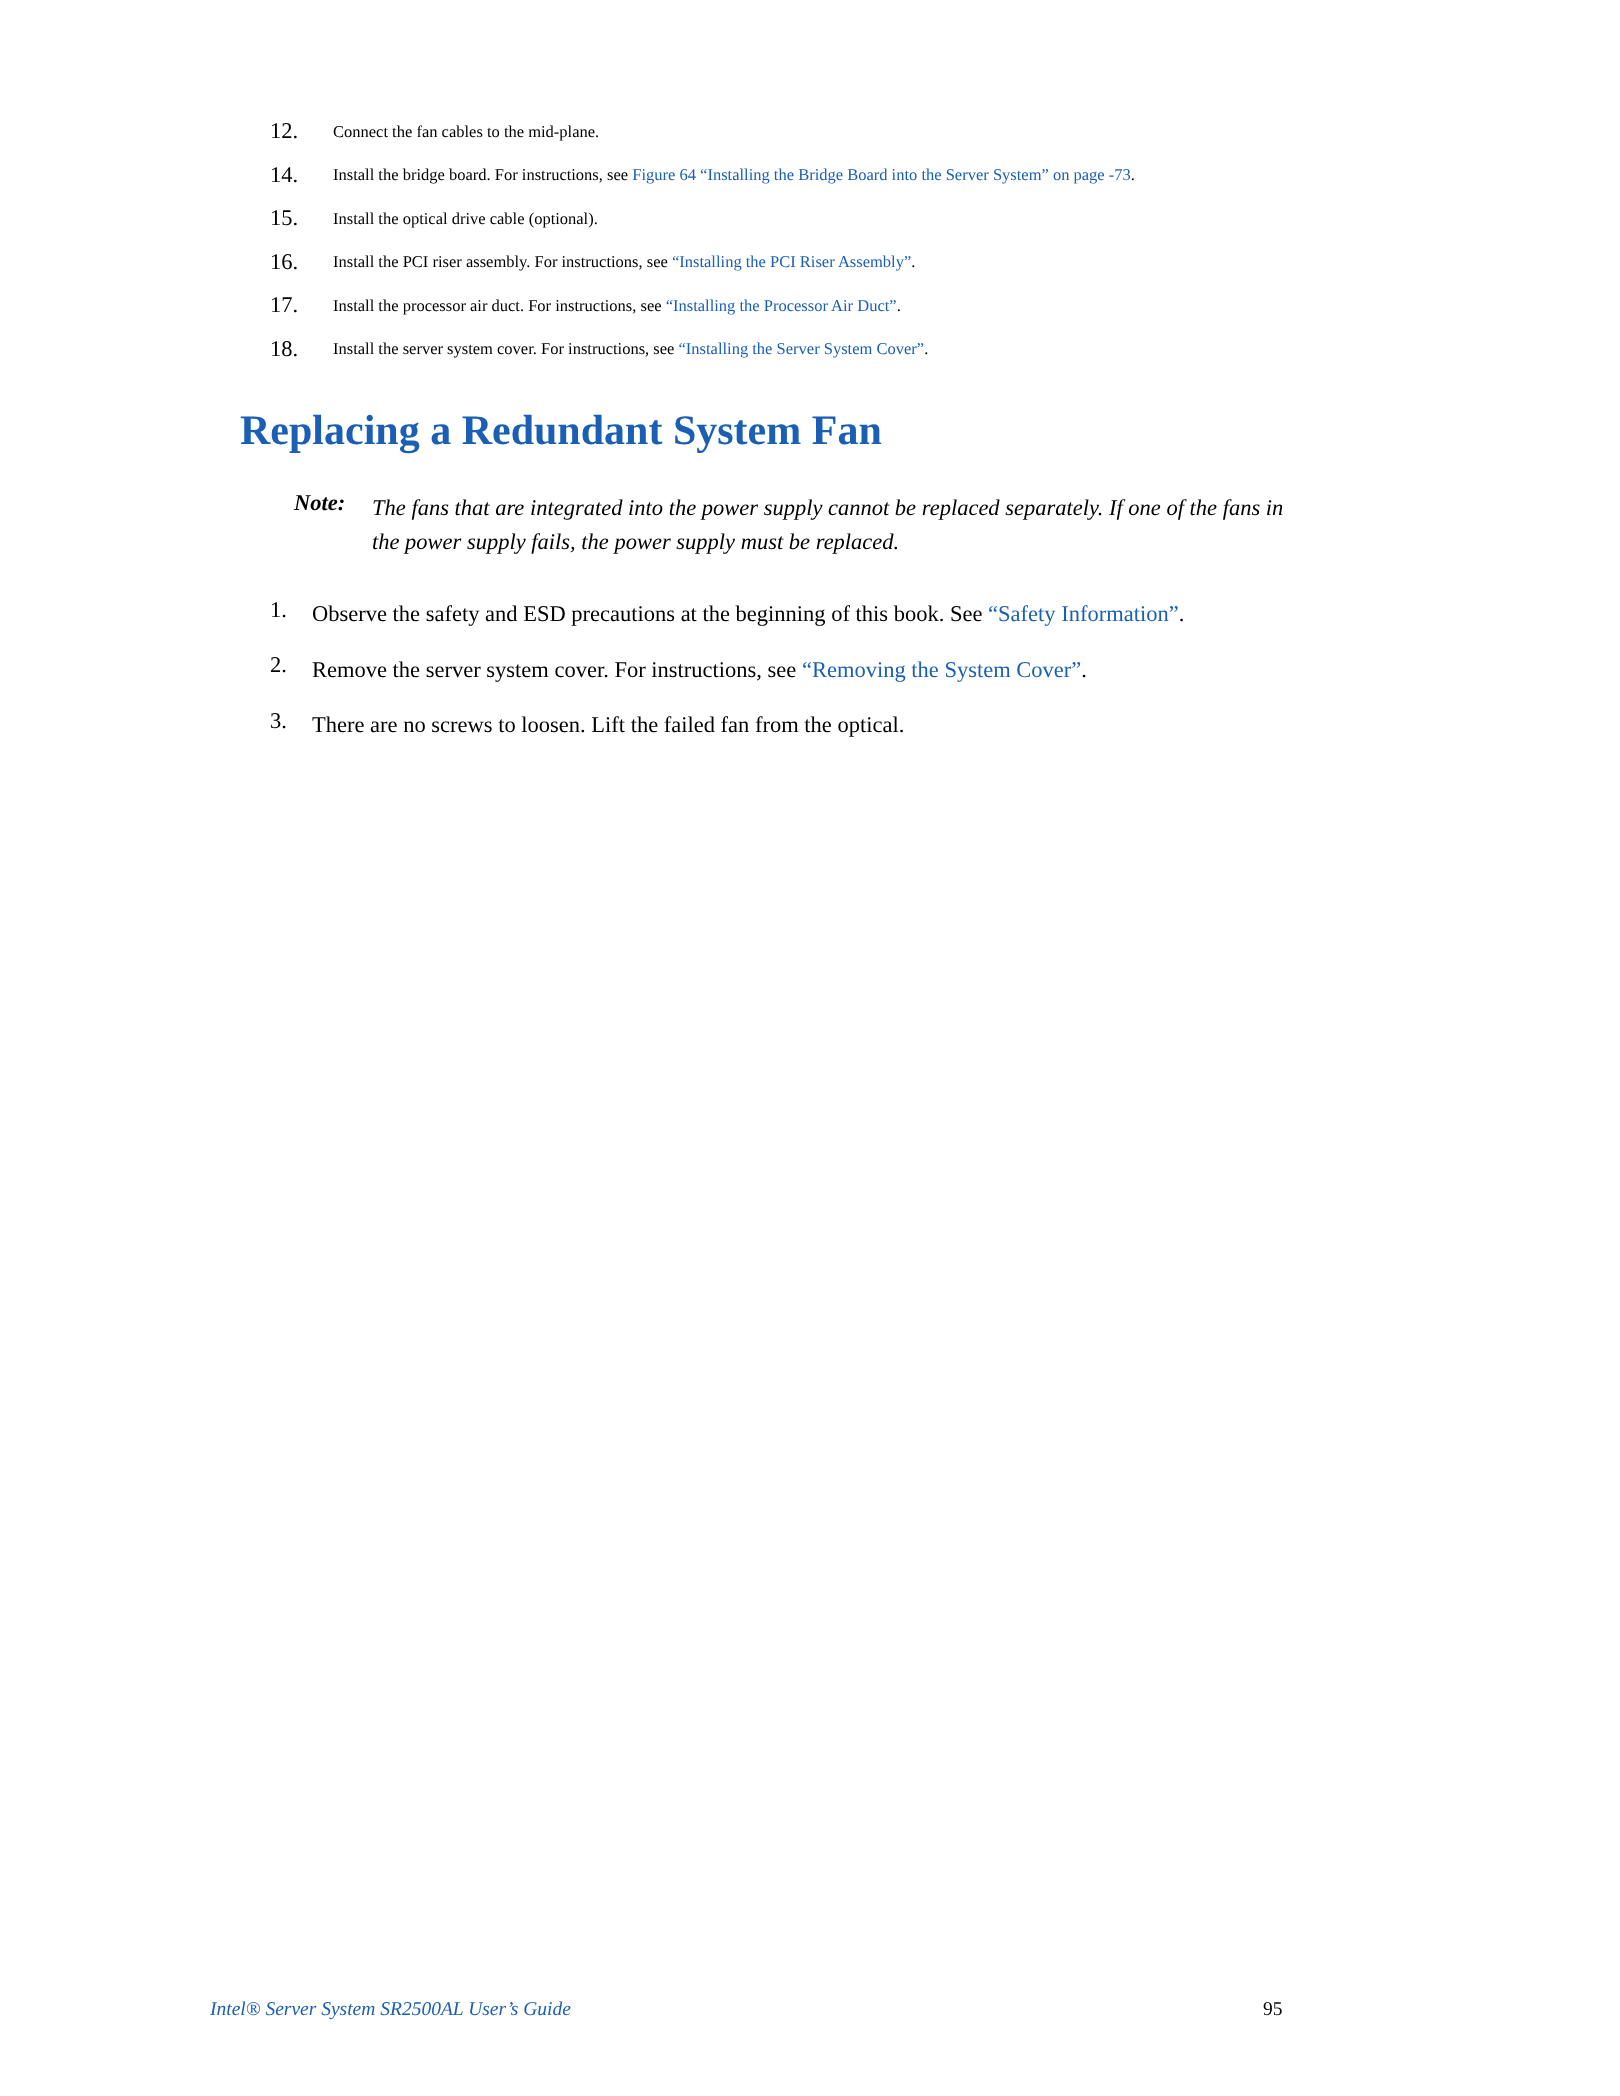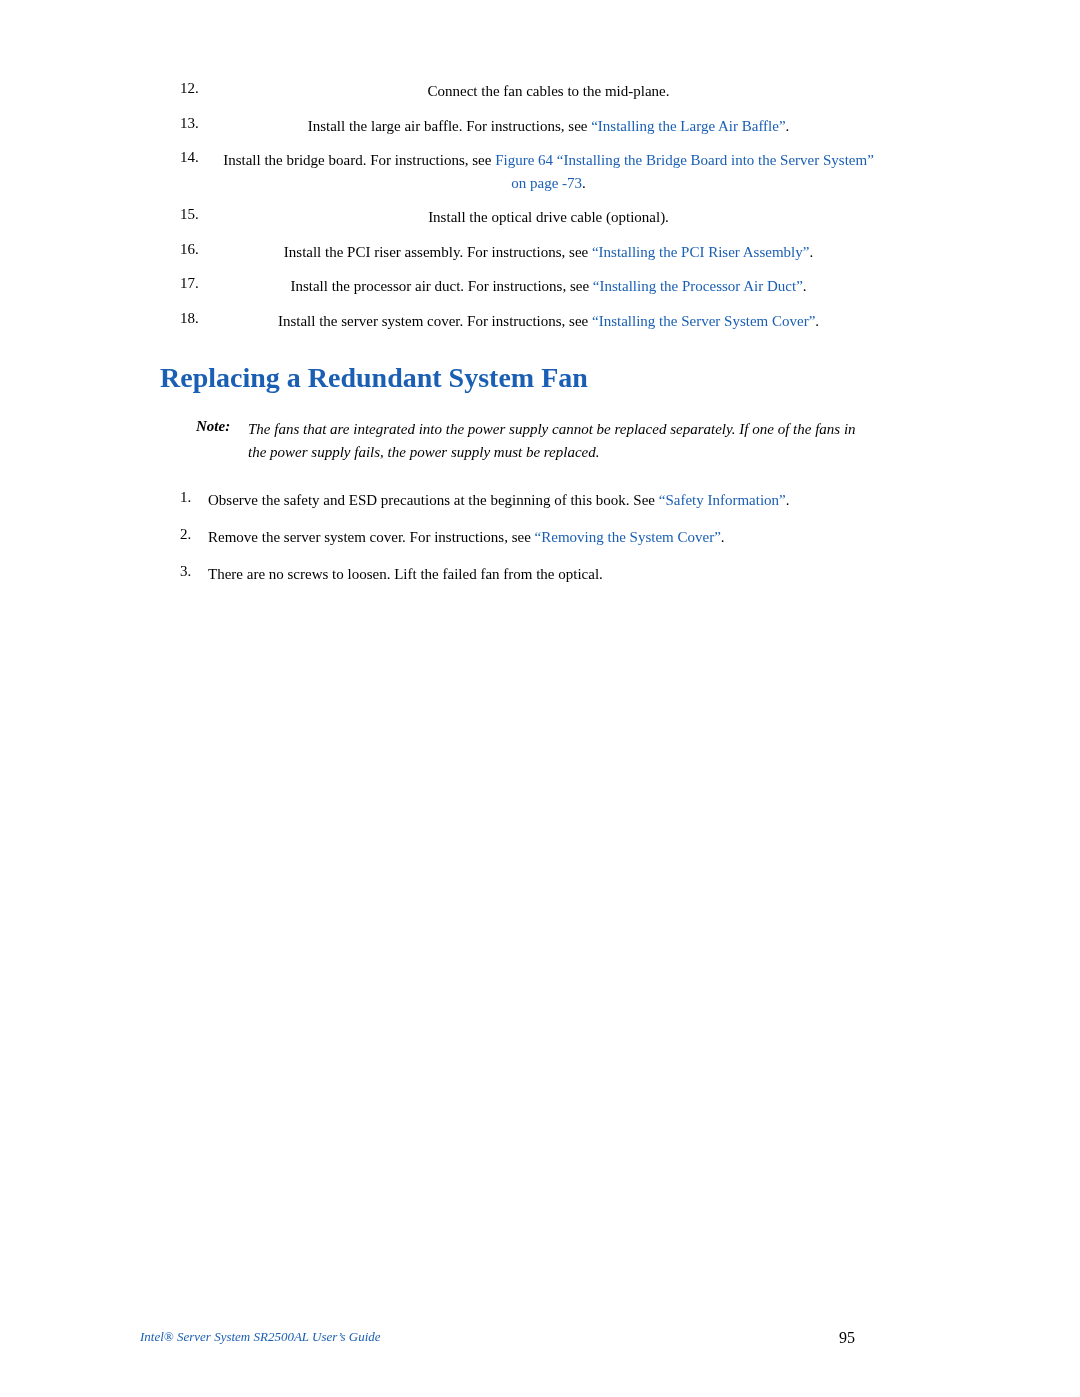--- a/index.html
+++ b/index.html
@@ -40,22 +40,21 @@
 
     .list-number {
       min-width: 42px;
       font-size: 15px;
       color: #000;
     }
 
     .list-content {
       flex: 1;
       line-height: 1.5;
-      font-size: 15px;
-      text-align: center;
+      font-size: 11px;
     }
 
     .link-blue {
       color: #1a5fb4;
       text-decoration: none;
     }
 
     .section-heading {
       font-size: 28px;
       font-weight: bold;
@@ -122,36 +121,32 @@
     }
 
     .footer-title {
       color: #1a5fb4;
       font-style: italic;
       font-size: 13px;
     }
 
     .footer-page {
       color: #000;
-      font-size: 16px;
+      font-size: 13px;
     }
   </style>
 </head>
 <body>
 
 <div class="page-container">
 
   <ul class="numbered-list">
     <li>
       <span class="list-number">12.</span>
       <span class="list-content">Connect the fan cables to the mid-plane.</span>
-    </li>
-    <li>
-      <span class="list-number">13.</span>
-      <span class="list-content">Install the large air baffle. For instructions, see <a class="link-blue">“Installing the Large Air Baffle”</a>.</span>
     </li>
     <li>
       <span class="list-number">14.</span>
       <span class="list-content">Install the bridge board. For instructions, see <a class="link-blue">Figure&nbsp;64 “Installing the Bridge Board into the Server System” on page&nbsp;-73</a>.</span>
     </li>
     <li>
       <span class="list-number">15.</span>
       <span class="list-content">Install the optical drive cable (optional).</span>
     </li>
     <li>

